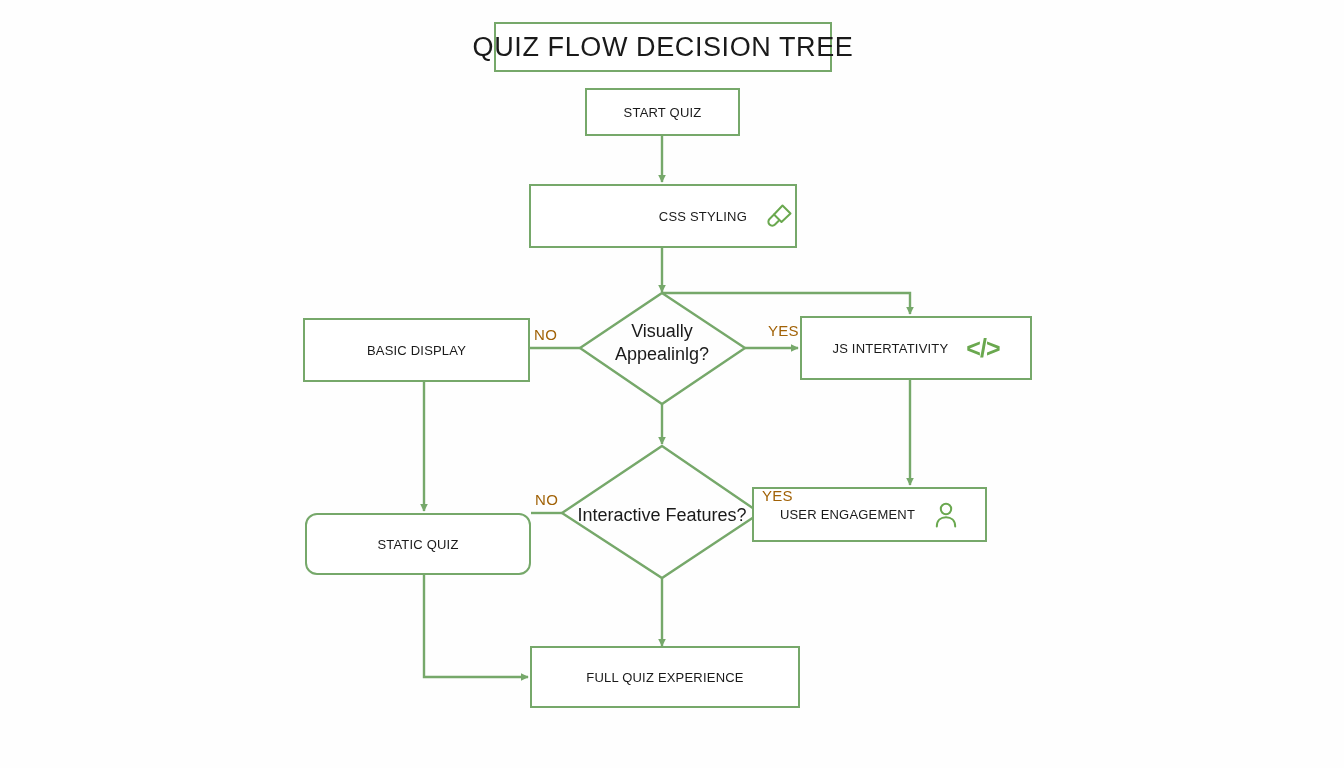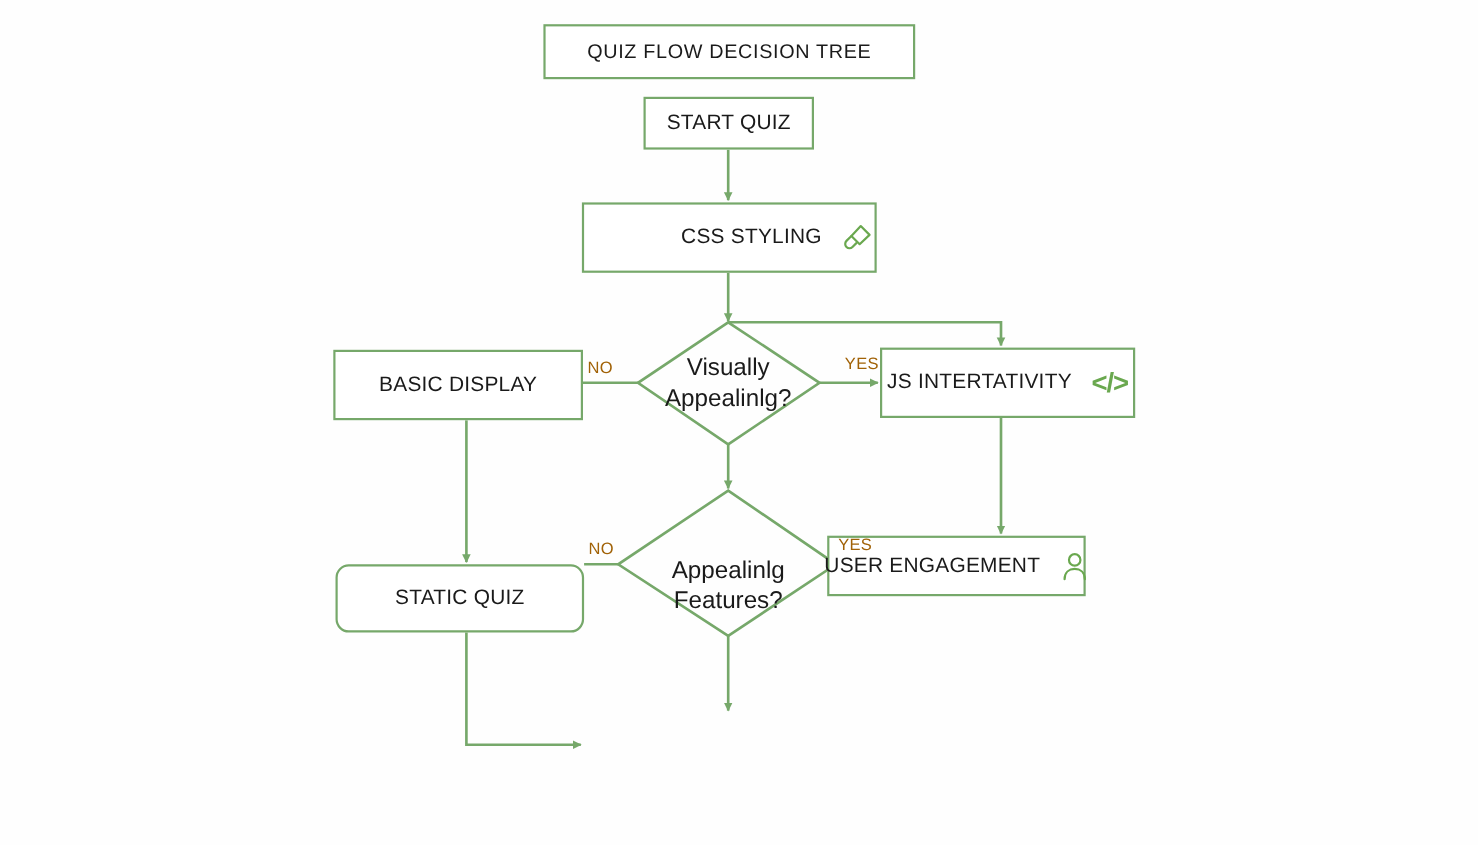--- a/index.html
+++ b/index.html
@@ -32,44 +32,44 @@
     border: 2px solid #76a86a;
     background: #ffffff;
     display: flex;
     align-items: center;
     justify-content: center;
     color: #1a1a1a;
     letter-spacing: 0.2px;
     white-space: nowrap;
   }
   .node .label {
-    font-size: 19px;
+    font-size: 13px;
   }
   #title-box .label {
-    font-size: 18px;
+    font-size: 27px;
     letter-spacing: 0.6px;
   }
   .node .icon-slot {
     display: inline-flex;
     align-items: center;
     justify-content: center;
     margin-left: 18px;
   }
   .code-icon {
     color: #6aa84f;
     font-size: 25px;
     font-weight: bold;
     letter-spacing: -1px;
     font-family: "Liberation Sans", sans-serif;
   }
   .diamond-label {
     position: absolute;
     text-align: center;
     color: #1a1a1a;
-    font-size: 22px;
+    font-size: 18px;
     line-height: 1.25;
     white-space: pre-line;
     pointer-events: none;
   }
   .edge-label {
     position: absolute;
     color: #a16207;
     font-size: 15px;
     letter-spacing: 0.3px;
     pointer-events: none;
@@ -154,24 +154,27 @@
   <div class="node" style="left:752px; top:487px; width:235px; height:55px;">
     <span class="label">USER ENGAGEMENT</span>
     <span class="icon-slot">
       <svg width="26" height="28" viewBox="0 0 26 28" fill="none" stroke="#6aa84f" stroke-width="2">
         <circle cx="13" cy="8" r="5.2"></circle>
         <path d="M3.8 25.5 C3.8 19.2 8 16.2 13 16.2 C18 16.2 22.2 19.2 22.2 25.5" stroke-linecap="round"></path>
       </svg>
     </span>
   </div>
 
+  <div class="node" style="left:530px; top:646px; width:270px; height:62px;">
+    <span class="label">FULL QUIZ EXPERIENCE</span>
+  </div>
 
   <div class="diamond-label" style="left:582px; top:320px; width:160px;">Visually
 Appealinlg?</div>
 
-  <div class="diamond-label" style="left:572px; top:504px; width:180px;">Appealinlg Features?</div>
+  <div class="diamond-label" style="left:572px; top:504px; width:180px;">Interactive Features?</div>
 
   <div class="edge-label" style="left:534px; top:326px;">NO</div>
   <div class="edge-label" style="left:768px; top:322px;">YES</div>
   <div class="edge-label" style="left:535px; top:491px;">NO</div>
   <div class="edge-label" style="left:762px; top:487px;">YES</div>
 
 </div>
 
 </body></html>

